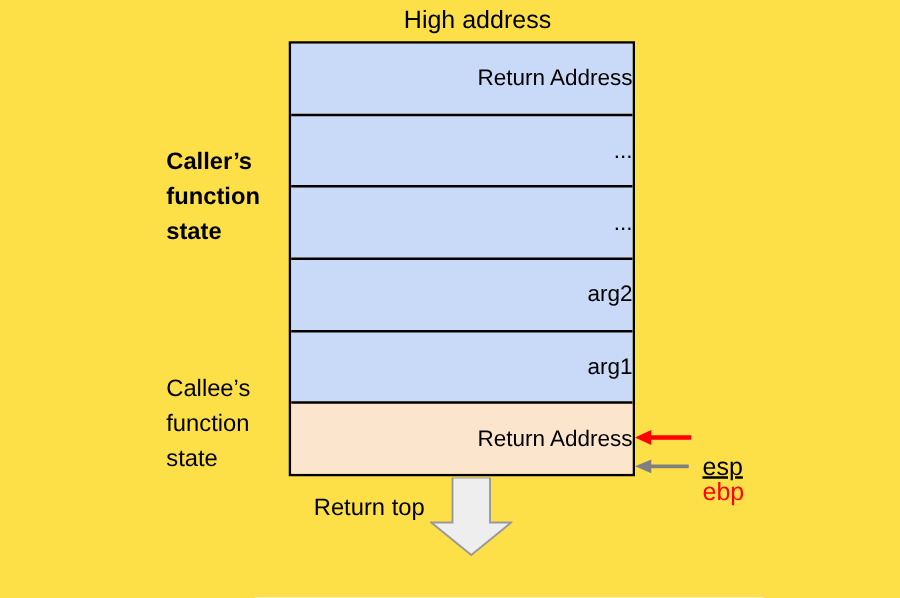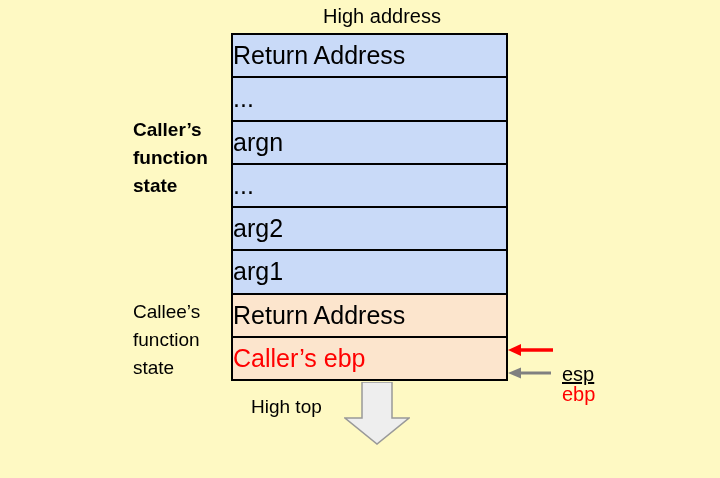--- a/index.html
+++ b/index.html
@@ -1,33 +1,33 @@
 <!DOCTYPE html>
 <html style="--caller-fill: #c9daf8; --callee-fill: #fce5cd; --box-border: #000000; --ebp-red: #ff0000; --esp-gray: #808080; --big-arrow-fill: #eeeeee; --big-arrow-stroke: #999999;"><head>
 <meta charset="utf-8">
 <style>
   html,body{margin:0;padding:0;background:#fff;}
   .canvas{
-    position:relative;width:720px;height:478px;background:#fef9c3;
+    position:relative;width:720px;height:478px;background:#fde047;
     font-family:"Liberation Sans","DejaVu Sans",sans-serif;color:#000;overflow:hidden;
   }
   .title{position:absolute;font-size:20px;line-height:22px;text-align:center;}
   .title-top{left:232px;top:5px;width:300px;}
   .title-bottom{left:232px;top:444px;width:284px;}
   .side-label{position:absolute;left:133px;font-size:19px;line-height:28px;text-align:left;}
   .side-label-caller{top:116px;font-weight:bold;}
   .side-label-callee{top:298px;}
   .stack{
     position:absolute;left:231px;top:33px;width:277px;height:348px;
     box-sizing:border-box;border:2px solid var(--box-border,#000);
     display:flex;flex-direction:column;
   }
   .row{
-    flex:1;display:flex;align-items:center;justify-content:flex-start;
-    font-size:25px;border-top:2px solid var(--box-border,#000);
+    flex:1;display:flex;align-items:center;justify-content:flex-end;
+    font-size:18px;border-top:2px solid var(--box-border,#000);
   }
   .row:first-child{border-top:none;}
   .row-caller{background:var(--caller-fill,#c9daf8);}
   .row-callee{background:var(--callee-fill,#fce5cd);}
   .ptr-arrow{position:absolute;display:block;}
   .ebp-arrow{left:507px;top:342px;}
   .esp-arrow{left:507px;top:365px;}
   .ptr-label{position:absolute;font-size:20px;line-height:22px;}
   .ebp-label{left:562px;top:340px;color:var(--ebp-red,#ff0000);margin-top:43px;}
   .esp-label{left:562px;top:363px;color:#000;text-decoration:underline;}
@@ -54,51 +54,45 @@
   </div>
 
   <div class="stack">
     <div class="row row-caller">
         <span>Return Address</span>
       </div>
     <div class="row row-caller">
         <span>...</span>
       </div>
     <div class="row row-caller">
-        <span>argn</span>
-      </div>
-    <div class="row row-caller">
         <span>...</span>
       </div>
     <div class="row row-caller">
         <span>arg2</span>
       </div>
     <div class="row row-caller">
         <span>arg1</span>
       </div>
     <div class="row row-callee">
         <span>Return Address</span>
-      </div>
-    <div class="row row-callee" style="color: rgb(255, 0, 0);">
-        <span>Caller’s ebp</span>
       </div>
   </div>
 
   <svg class="ptr-arrow ebp-arrow" width="48" height="16" viewBox="0 0 48 16">
     <line x1="12" y1="8" x2="46" y2="8" stroke="var(--ebp-red,#ff0000)" stroke-width="3.5"></line>
     <polygon points="1,8 14,2 14,14" fill="var(--ebp-red,#ff0000)"></polygon>
   </svg>
   <div class="ptr-label ebp-label">ebp</div>
 
   <svg class="ptr-arrow esp-arrow" width="45" height="16" viewBox="0 0 45 16">
     <line x1="12" y1="8" x2="44" y2="8" stroke="var(--esp-gray,#808080)" stroke-width="3"></line>
     <polygon points="1,8 14,2.5 14,13.5" fill="var(--esp-gray,#808080)"></polygon>
   </svg>
   <div class="ptr-label esp-label">esp</div>
 
-  <div class="stack-top-label">High top</div>
+  <div class="stack-top-label">Return top</div>
 
   <svg class="big-arrow" width="66" height="64" viewBox="0 0 66 64">
     <polygon points="18,0 48,0 48,36 65,36 33,62 1,36 18,36" fill="var(--big-arrow-fill,#eeeeee)" stroke="var(--big-arrow-stroke,#999999)" stroke-width="1.5"></polygon>
   </svg>
 
 
 </div>
 
 </body></html>

